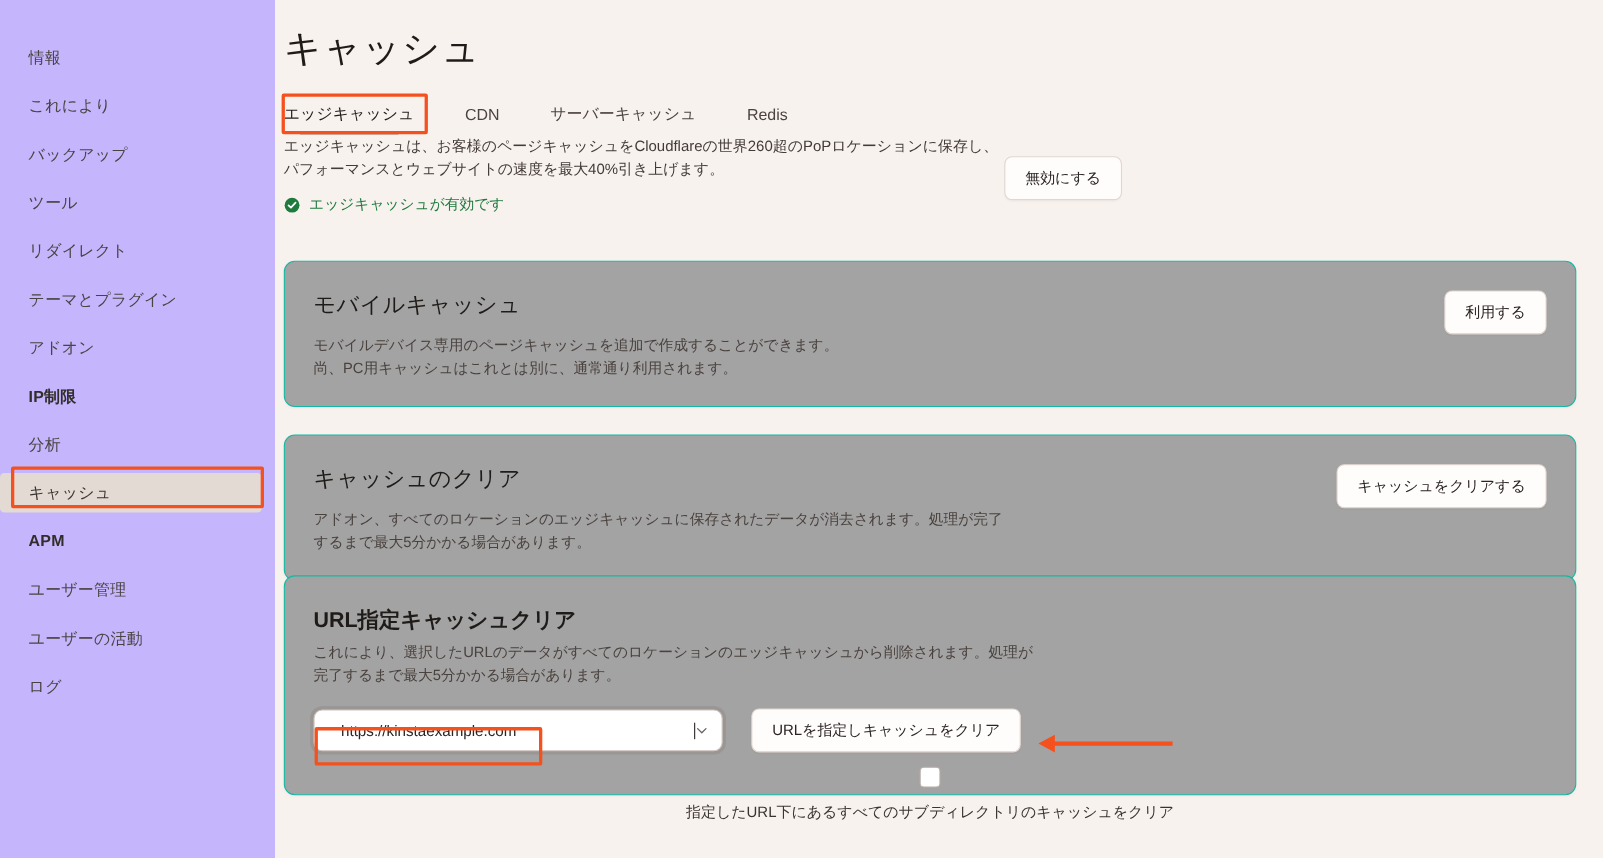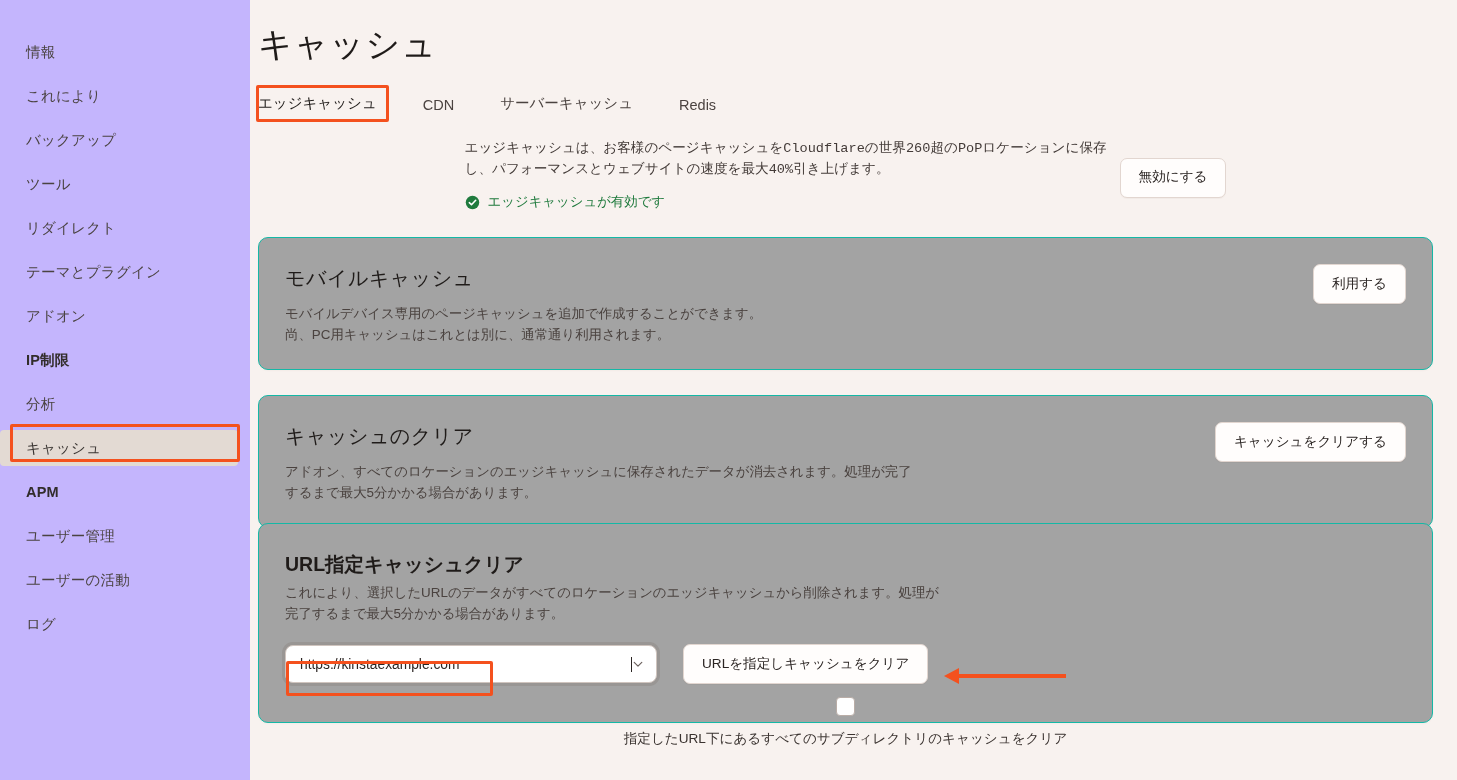--- a/index.html
+++ b/index.html
@@ -99,23 +99,22 @@
     bottom: 0;
     height: 2.5px;
     background: #2b2523;
     border-radius: 2px;
   }
 
   
   .desc-row {
     display: flex;
     align-items: flex-start;
-    justify-content: center;
-    margin-top: 16px;
-    font-family: Liberation Mono, monospace;
+    justify-content: flex-start;
+    margin-top: 0;
   }
   .desc-text {
     font-size: 13.6px;
     line-height: 21px;
     color: #433b38;
     max-width: 655px;
   }
   .status-line {
     display: flex;
     align-items: center;
@@ -202,21 +201,21 @@
     height: 38px;
   }
   .select-box {
     width: 100%;
     height: 38px;
     border: 1px solid #CFC4BE;
     border-radius: 8px;
     background: #FFFFFF;
     display: flex;
     align-items: center;
-    padding: 0 12px 0 14px;
+    padding: 0 12px 0 24px;
     font-size: 13.8px;
     color: #2b2523;
     cursor: pointer;
     box-shadow: 0 0 0 3px rgba(90,70,60,.14);
   }
   .select-value { flex: 1 1 auto; white-space: nowrap; }
   .caret {
     width: 12px; height: 12px;
     flex: 0 0 12px;
     color: #6b615d;

